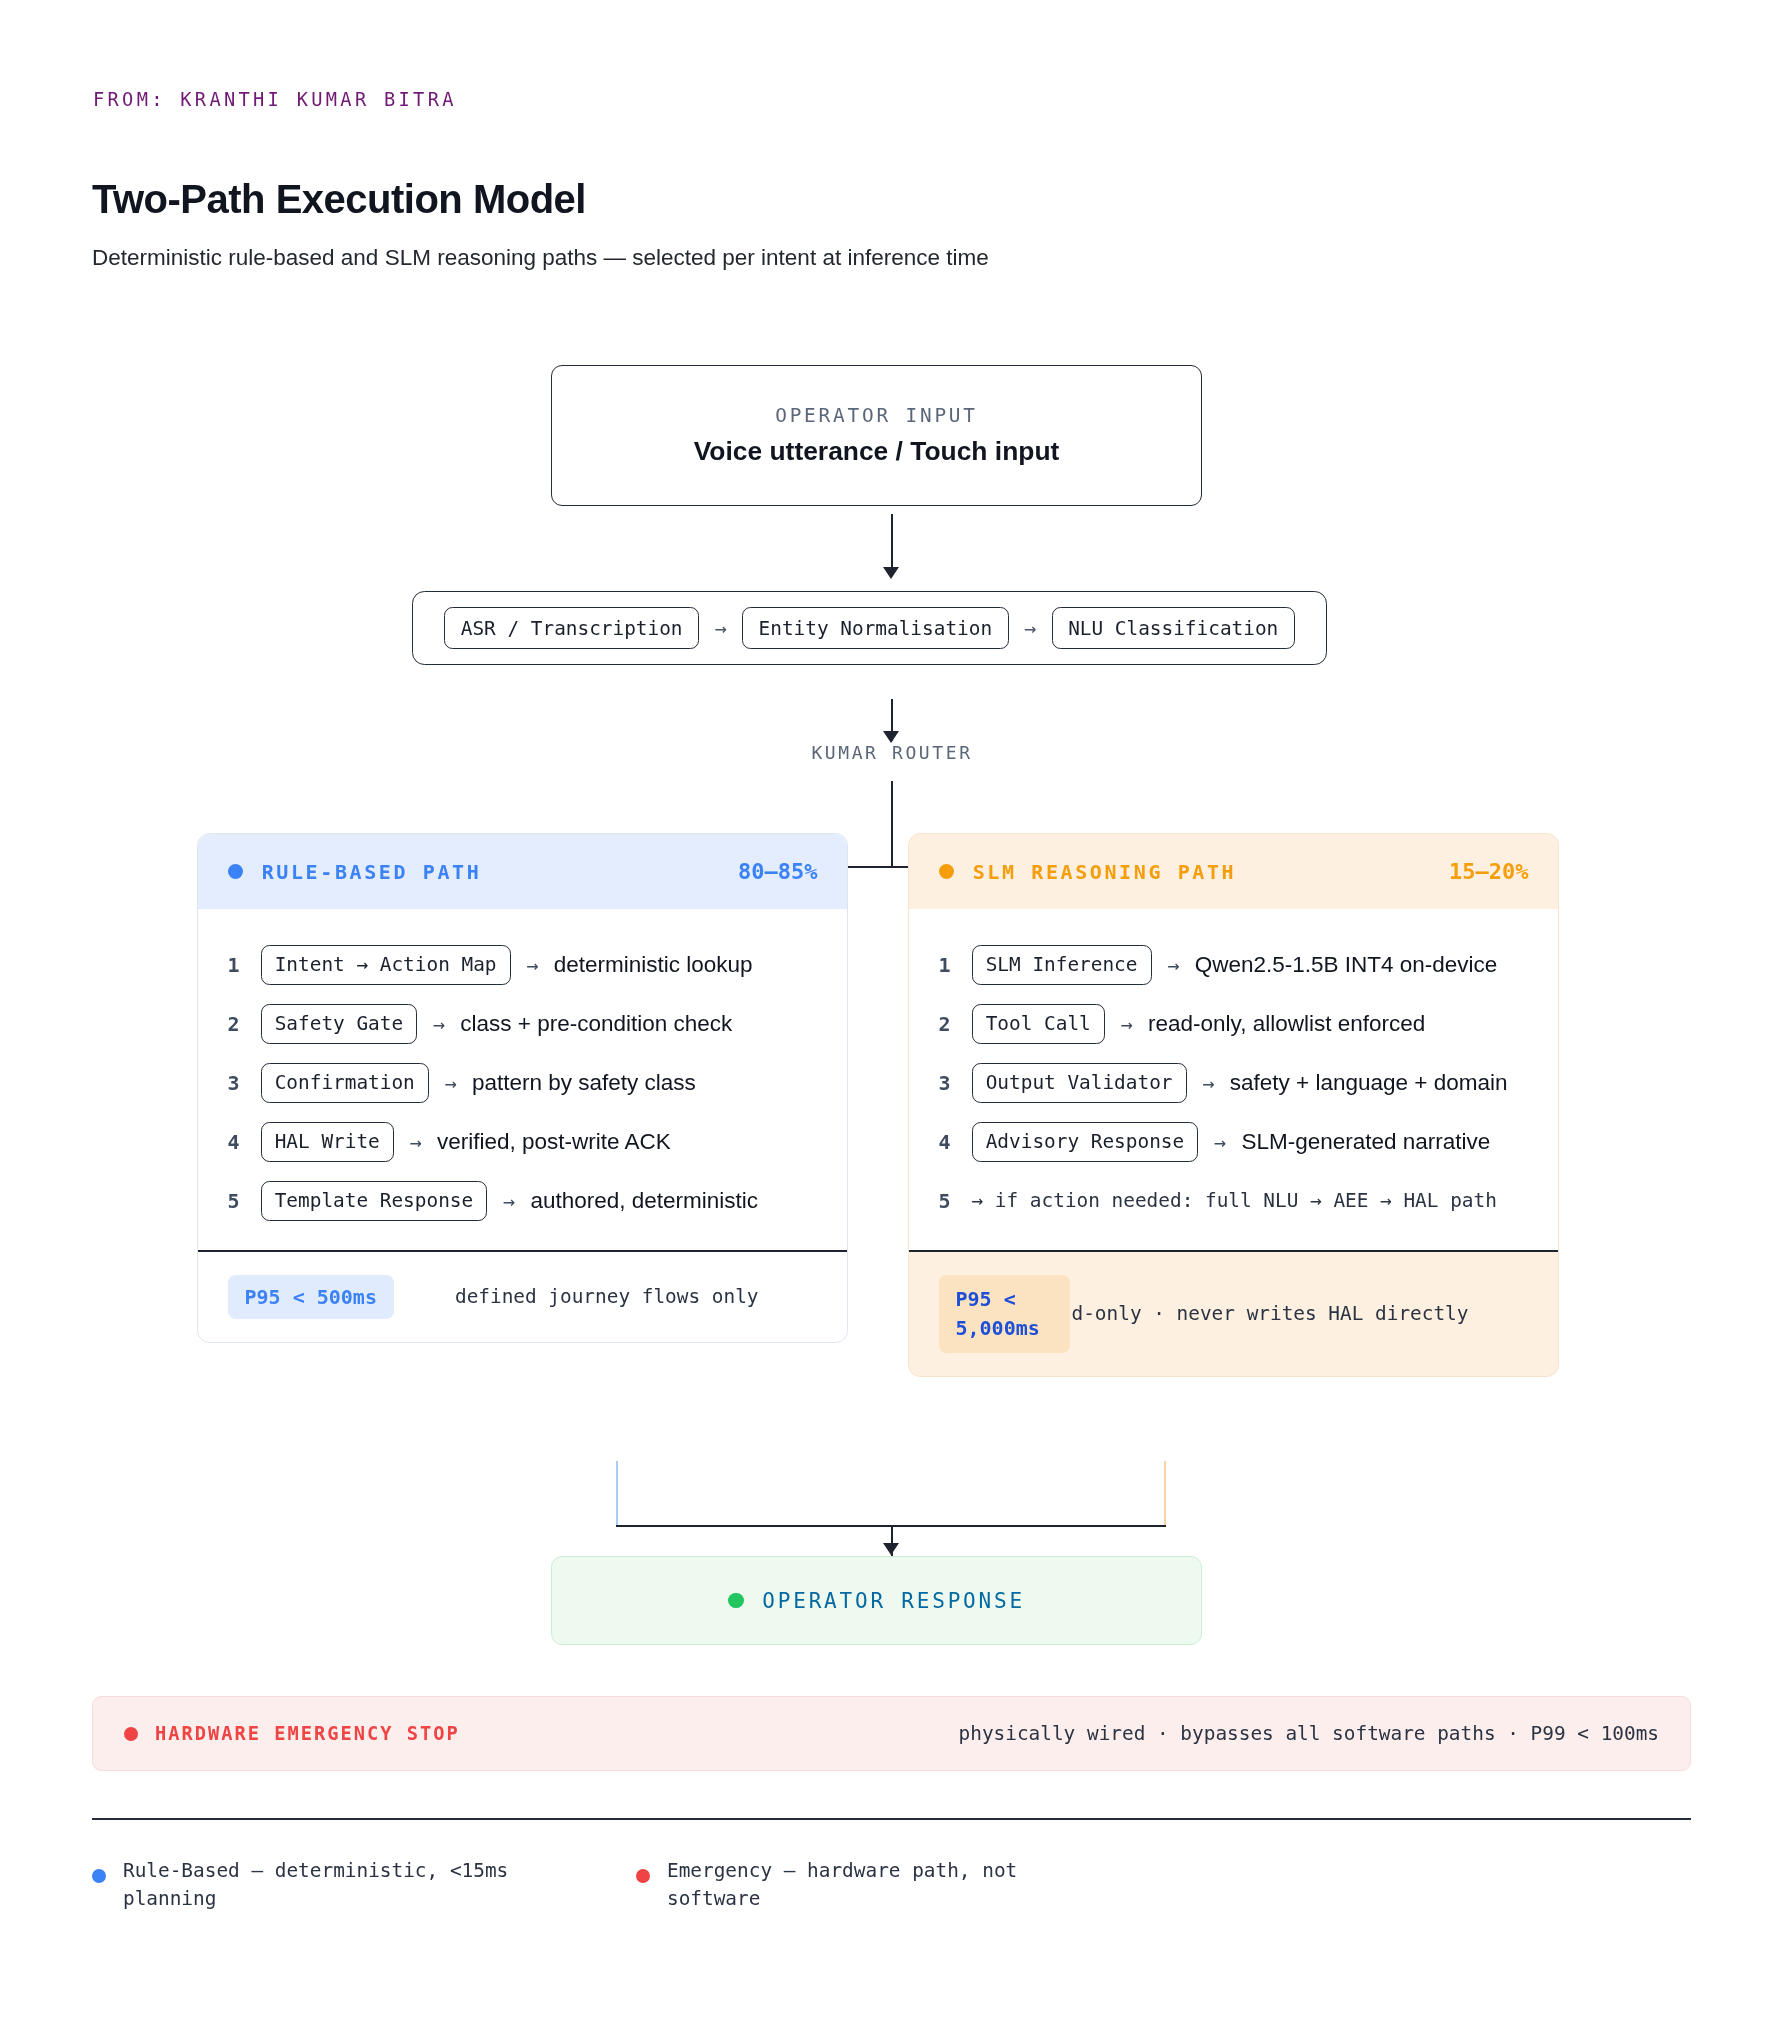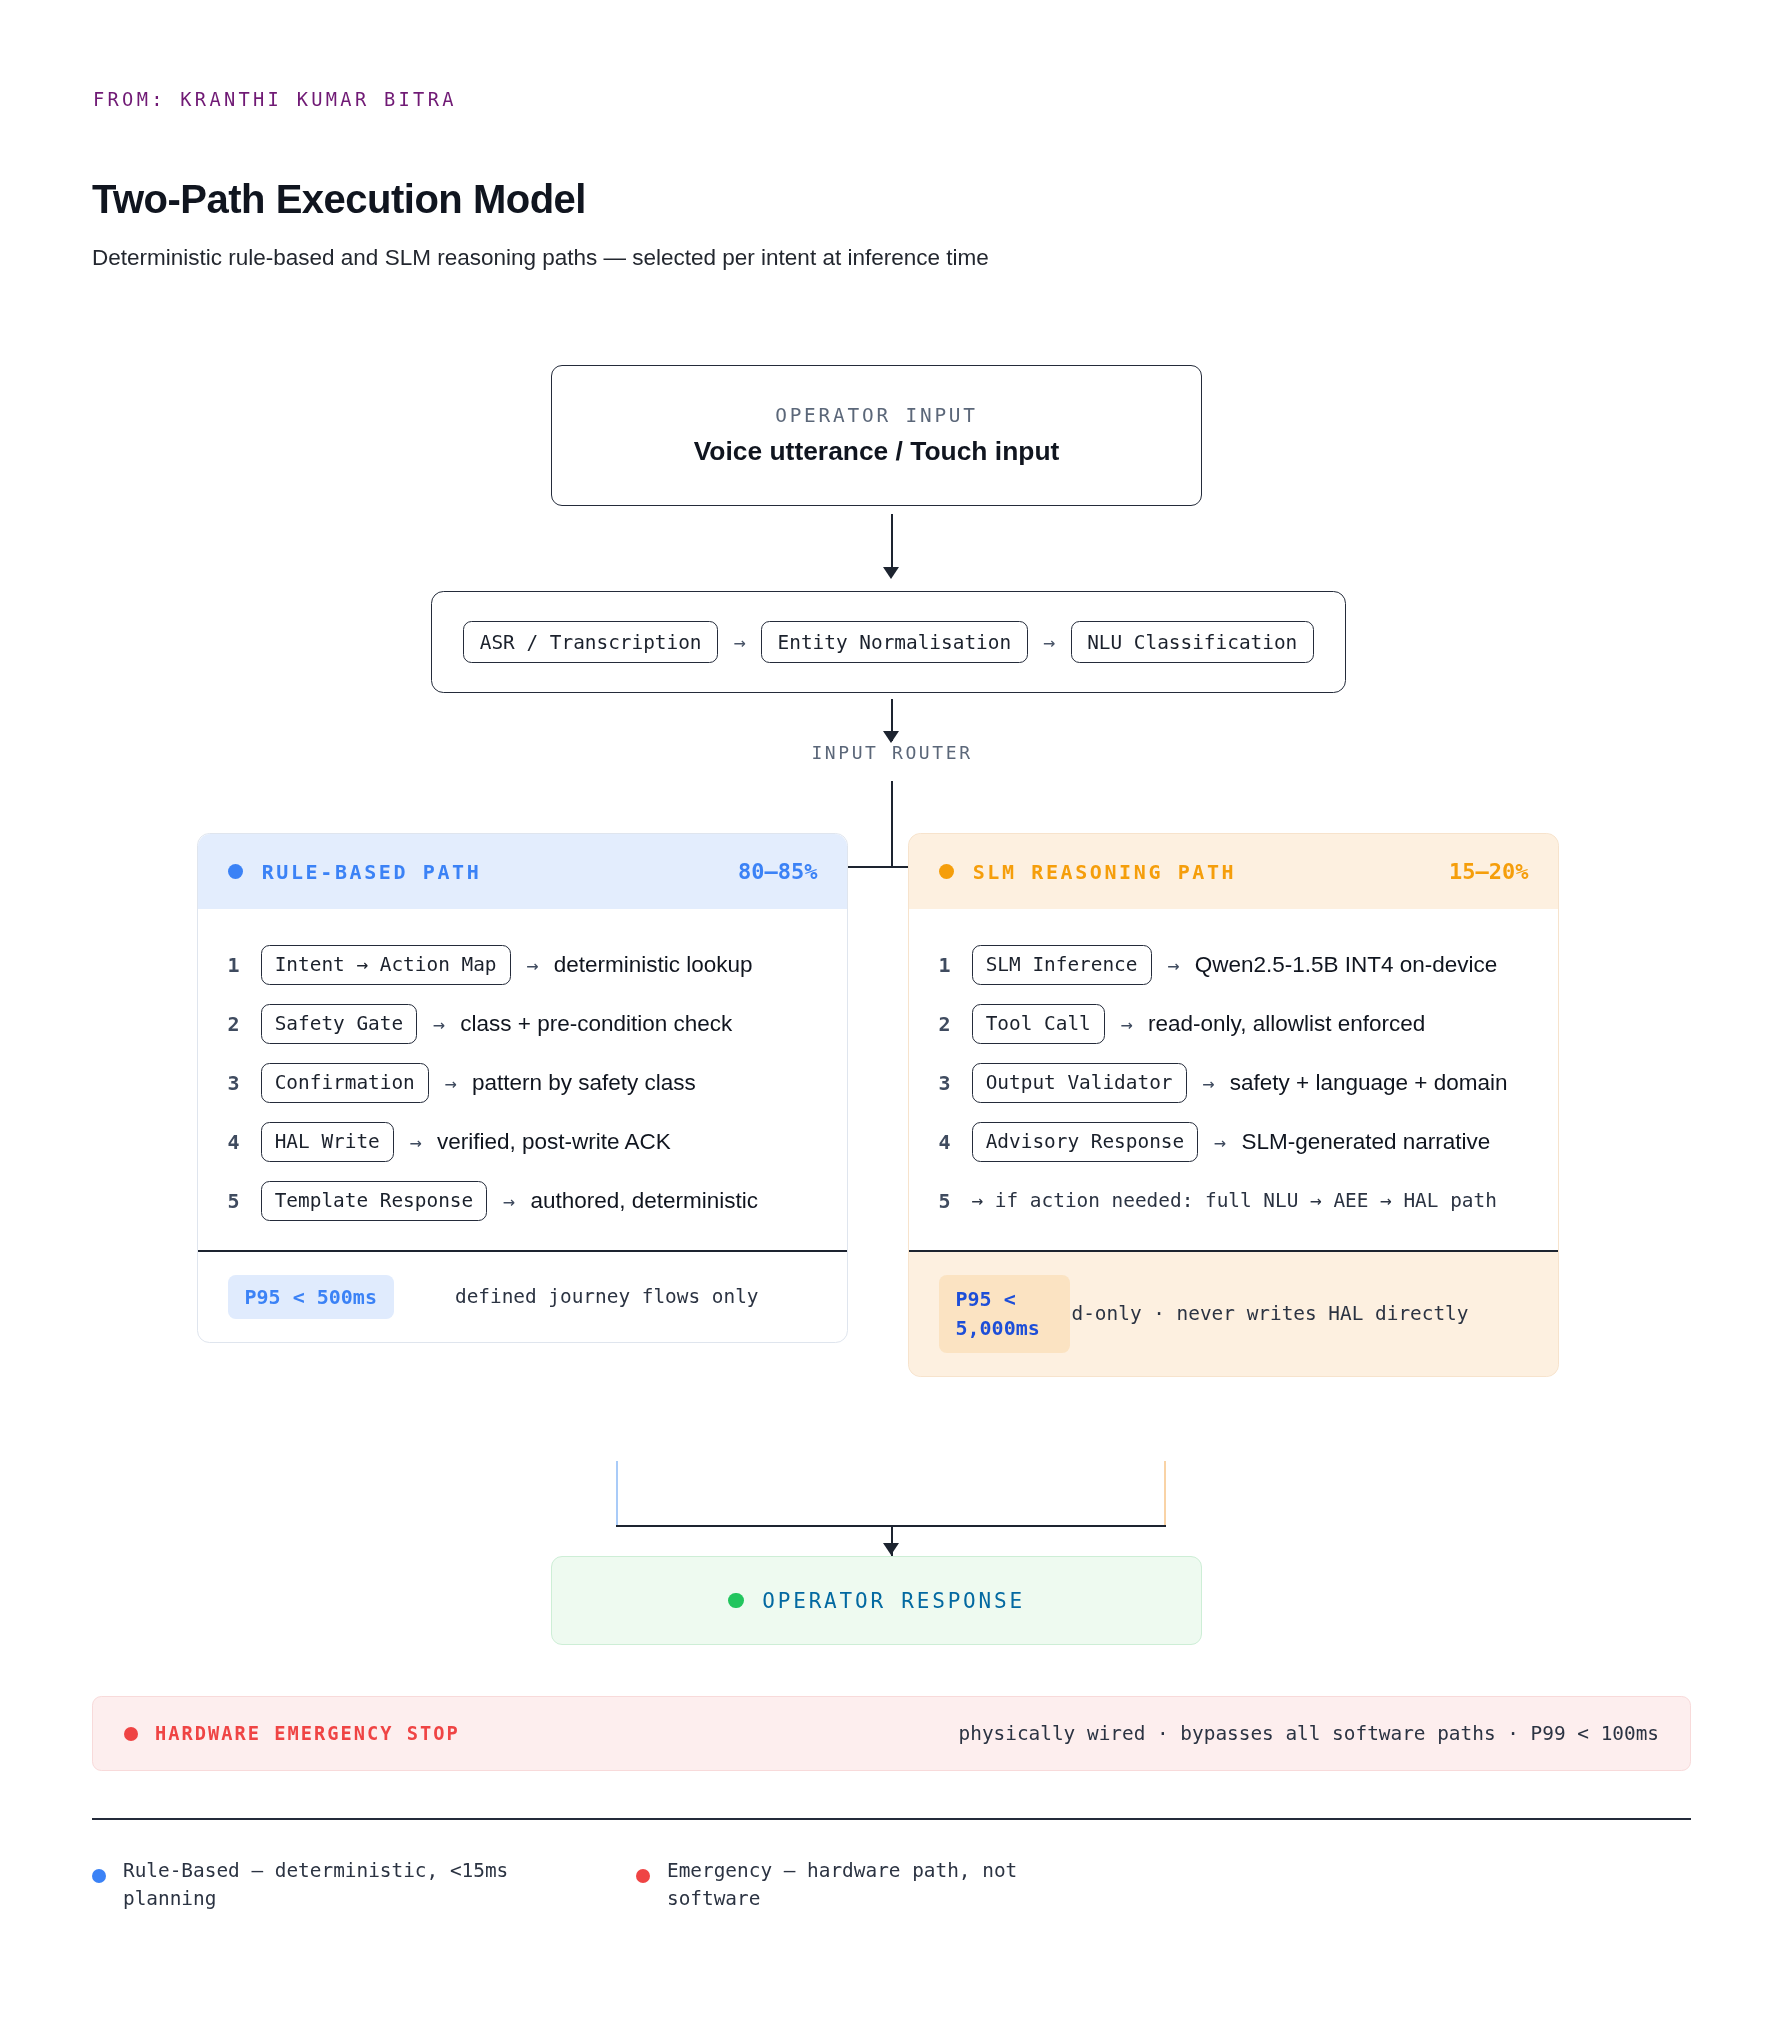--- a/index.html
+++ b/index.html
@@ -88,22 +88,22 @@
     border-top: 12.4px solid #1d2430;
   }
   .arrowhead-down.blue { border-top-color: #7fb0f5; }
   .arrowhead-down.orange { border-top-color: #f9c487; }
   .vline.blue { background: #a9cbf8; width: 2.3px; }
   .vline.orange { background: #f9d3a6; width: 2.3px; }
 
   
   .pipeline {
     position: absolute;
-    left: 431px; top: 591px;
-    width: 915px; height: 102px;
+    left: 412px; top: 591px;
+    width: 915px; height: 74px;
     border: 1.9px solid #242b3a;
     border-radius: 12.4px;
     background: #fff;
     display: flex;
     align-items: center;
     justify-content: center;
     gap: 15.5px;
   }
   .chip {
     font-family: "DejaVu Sans Mono", monospace;
@@ -380,21 +380,21 @@
   <div class="pipeline">
     <div class="chip">ASR / Transcription</div>
     <div class="chip-arrow">→</div>
     <div class="chip">Entity Normalisation</div>
     <div class="chip-arrow">→</div>
     <div class="chip">NLU Classification</div>
   </div>
 
   <div class="vline" style="left:891px; top:699px; height:42px;"></div>
   <div class="arrowhead-down" style="left:883px; top:731px;"></div>
-  <div class="router-label">INPUT ROUTER</div>
+  <div class="router-label">KUMAR ROUTER</div>
 
   <div class="vline" style="left:891px; top:827px; height:0px;"></div>
   <div class="vline" style="left:891px; top:781px; height:87px;"></div>
   <div class="hline" style="left:616px; top:866px; width:550px;"></div>
   <div class="vline blue" style="left:616px; top:866px; height:36px;"></div>
   <div class="arrowhead-down blue" style="left:608px; top:891px;"></div>
   <div class="vline orange" style="left:1164px; top:866px; height:36px;"></div>
   <div class="arrowhead-down orange" style="left:1156px; top:891px;"></div>
 
   <div class="card" id="rule-card">

